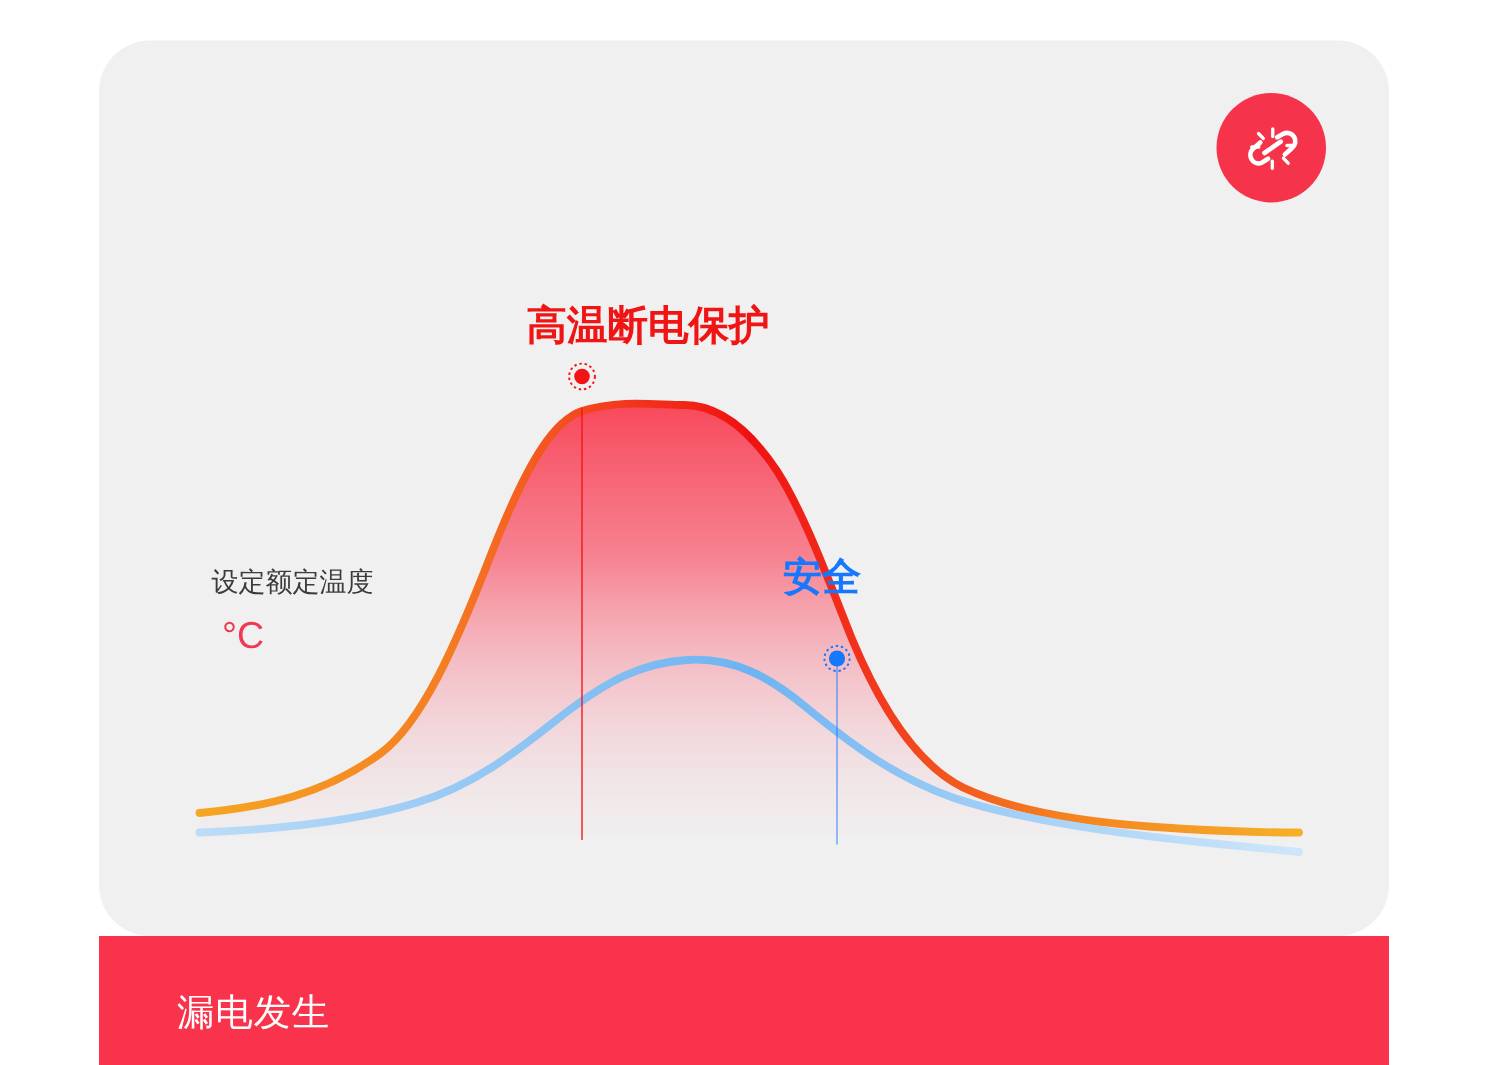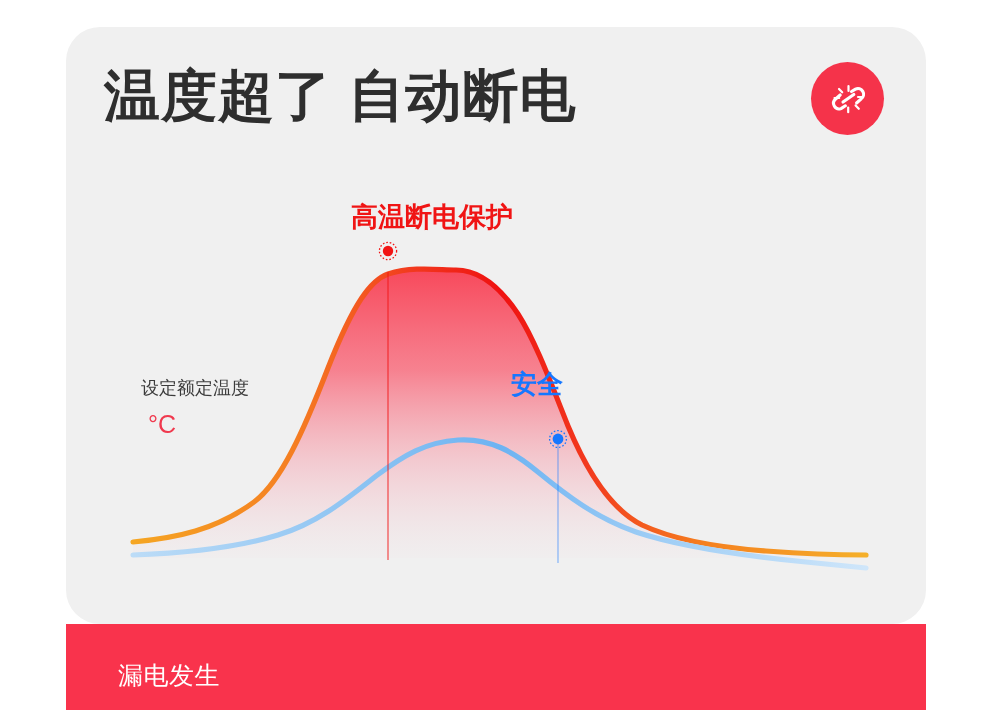--- a/index.html
+++ b/index.html
@@ -65,21 +65,21 @@
     left:141px; top:379px;
     font-size:18px;
     color:#3b3b3b;
   }
   .lbl-deg {
     left:148px; top:412px;
     font-size:25px;
     color:#f0394e;
   }
   .lbl-safe {
-    left:511px; top:371px;
+    left:522px; top:371px;
     font-size:26px; font-weight:bold;
     color:#1677ff;
     text-align:center;
   }
 
   
   .banner {
     position:absolute;
     left:66px; top:624px;
     width:860px; height:86px;
@@ -95,21 +95,20 @@
     letter-spacing:0.5px;
   }
 </style>
 </head>
 <body>
 
 <div id="root">
 
   <div class="card"></div>
 
-  <div class="title">温度超了 自动断电</div>
 
   <div class="badge">
     <span>
       <svg width="42" height="42" viewBox="0 0 42 42">
 
         <path d="M24.5 13.5 L28.5 11.2 A5.6 5.6 0 0 1 34.2 20.8 L29.6 25.0" fill="none" stroke="#ffffff" stroke-width="3.1" stroke-linecap="round" stroke-linejoin="round"></path>
 
         <path d="M18.4 27.8 L14.0 30.6 A5.6 5.6 0 0 1 8.6 21.0 L13.2 17.0" fill="none" stroke="#ffffff" stroke-width="3.1" stroke-linecap="round" stroke-linejoin="round"></path>
 
         <path d="M16.0 24.0 L26.8 16.4" fill="none" stroke="#ffffff" stroke-width="3.1" stroke-linecap="round"></path>

